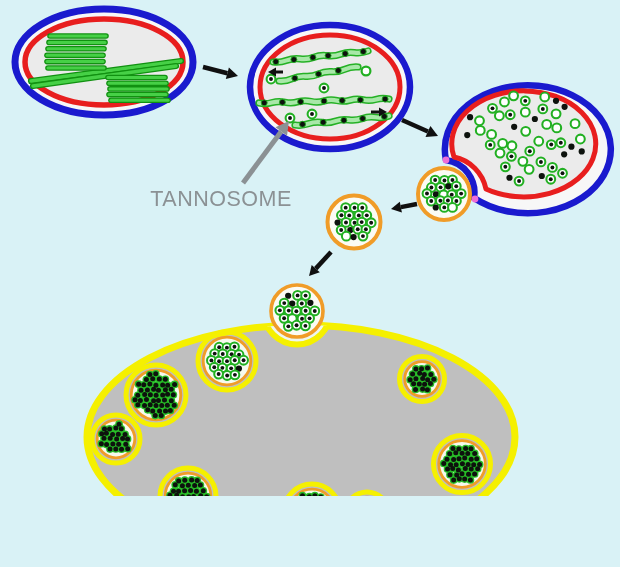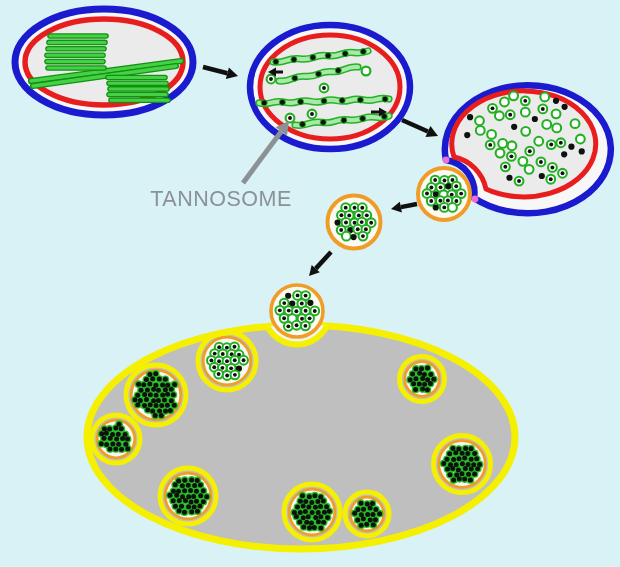--- a/index.html
+++ b/index.html
@@ -1,16 +1,16 @@
 <!DOCTYPE html>
 <html><head>
 <meta charset="utf-8">
 <style>
   html,body{margin:0;padding:0;background:#d9f2f6;}
-  .stage-wrap{position:relative;width:620px;height:567px;overflow:hidden;}
+  .stage-wrap{position:relative;width:620px;height:496px;overflow:hidden;}
   svg{display:block;}
   .diagram-label{
     font-family:"Liberation Sans", sans-serif;
     font-size:21.5px;
     letter-spacing:0.5px;
     fill:#8b9194;
   }
 </style>
 </head>
 <body>

